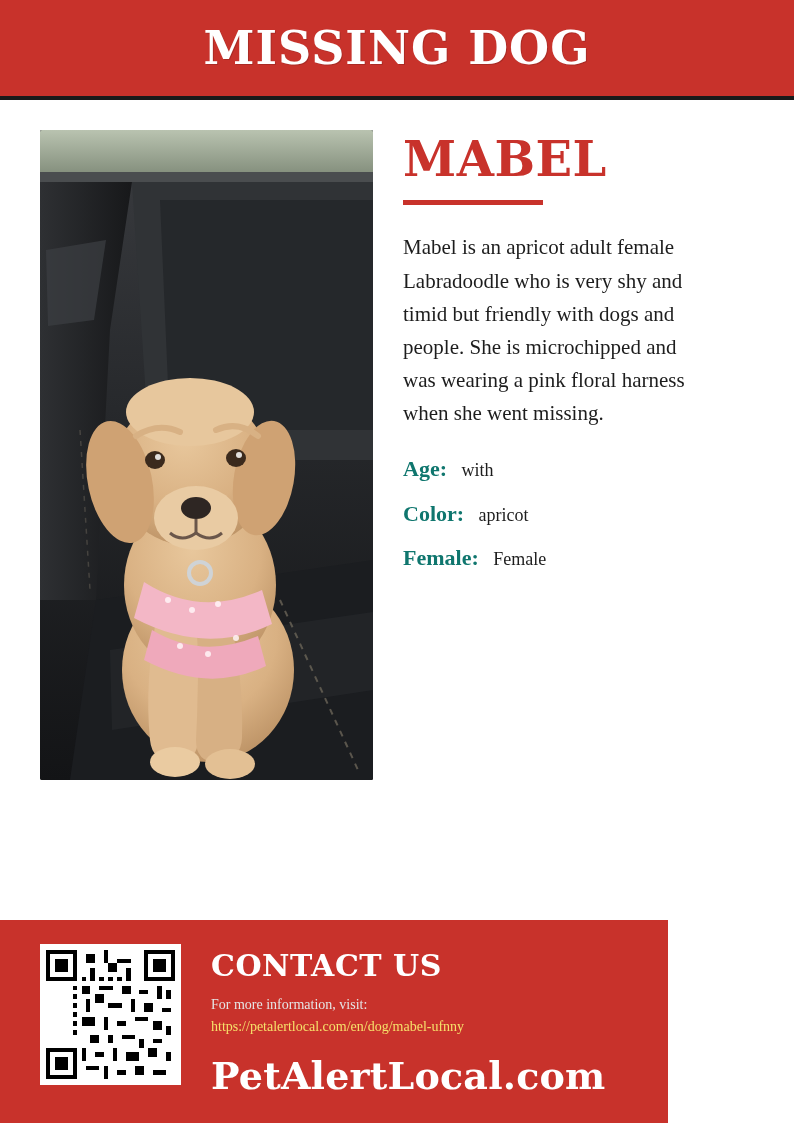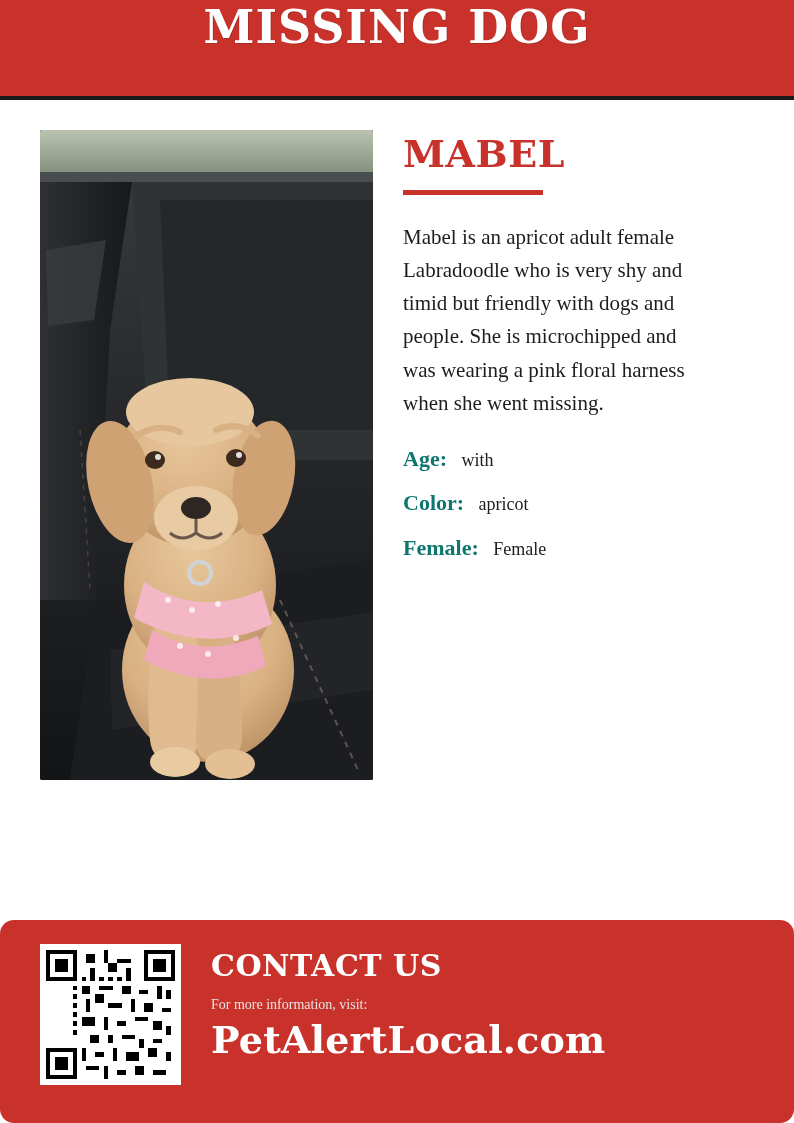--- a/index.html
+++ b/index.html
@@ -13,20 +13,21 @@
     font-family: "Liberation Serif", serif;
     overflow: hidden;
     position: relative;
   }
 
   
   .header {
     background: #c8322b;
     height: 100px;
     display: flex;
+    align-items: center;
     justify-content: center;
     border-bottom: 4px solid #1a1a1a;
     box-sizing: border-box;
   }
   .header-title {
     color: #ffffff;
     font-family: "DejaVu Serif", serif;
     font-weight: bold;
     font-size: 46px;
     letter-spacing: 1px;
@@ -60,21 +61,21 @@
   }
 
   .info-col {
     flex: 1 1 auto;
     padding-left: 30px;
     padding-top: 4px;
   }
   .pet-name {
     font-family: "DejaVu Serif", serif;
     color: #c8322b;
-    font-size: 38px;
+    font-size: 48px;
     font-weight: bold;
     letter-spacing: 0.5px;
     margin: 0 0 16px 0;
     line-height: 1.05;
   }
   .name-rule {
     width: 140px;
     height: 5px;
     background: #c8322b;
     margin-bottom: 26px;
@@ -103,28 +104,27 @@
     font-family: "Liberation Serif", serif;
     font-size: 18px;
     padding-left: 10px;
   }
 
   
   .footer {
     position: absolute;
     left: 0;
     bottom: 0;
-    width: 794px;
+    width: 668px;
     height: 203px;
     background: #c8322b;
     box-sizing: border-box;
     display: flex;
     align-items: flex-start;
     padding: 24px 40px 0 40px;
-    border-radius: 14px;
   }
   .qr-box {
     width: 141px;
     height: 141px;
     background: #ffffff;
     flex: 0 0 141px;
     padding: 6px;
     box-sizing: border-box;
   }
   .qr-box svg { display: block; width: 100%; height: 100%; }
@@ -357,15 +357,16 @@
         <rect x="16" y="27" width="2" height="1"></rect>
           <rect x="20" y="26" width="2" height="2"></rect>
         <rect x="24" y="27" width="3" height="1"></rect>
       </g>
     </svg>
   </div>
 
   <div class="contact-col">
     <div class="contact-title">CONTACT US</div>
     <p class="contact-info">For more information, visit:</p>
+    <a class="contact-link" href="#">https://petalertlocal.com/en/dog/mabel-ufnny</a>
     <div class="brand">PetAlertLocal.com</div>
   </div>
 </div>
 
 </body></html>

